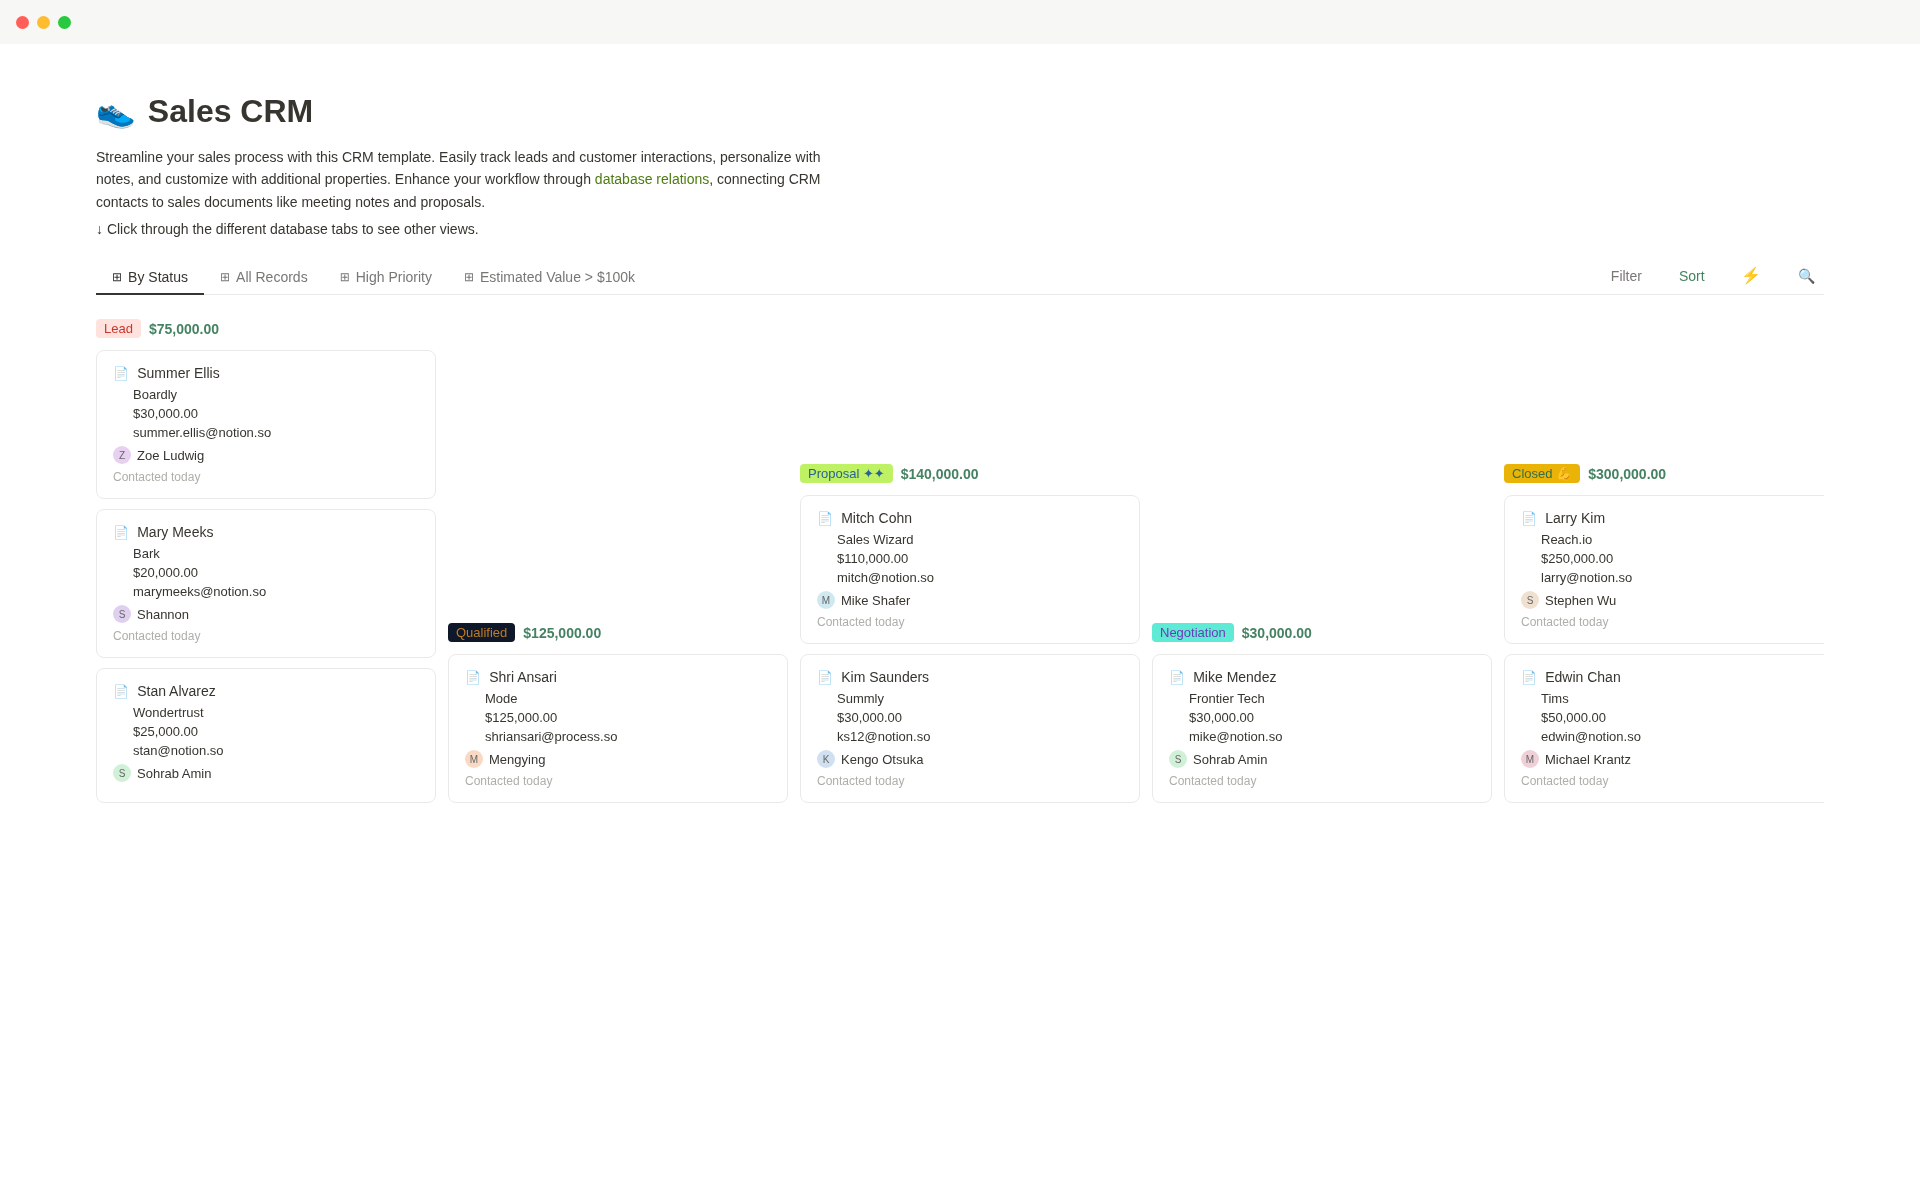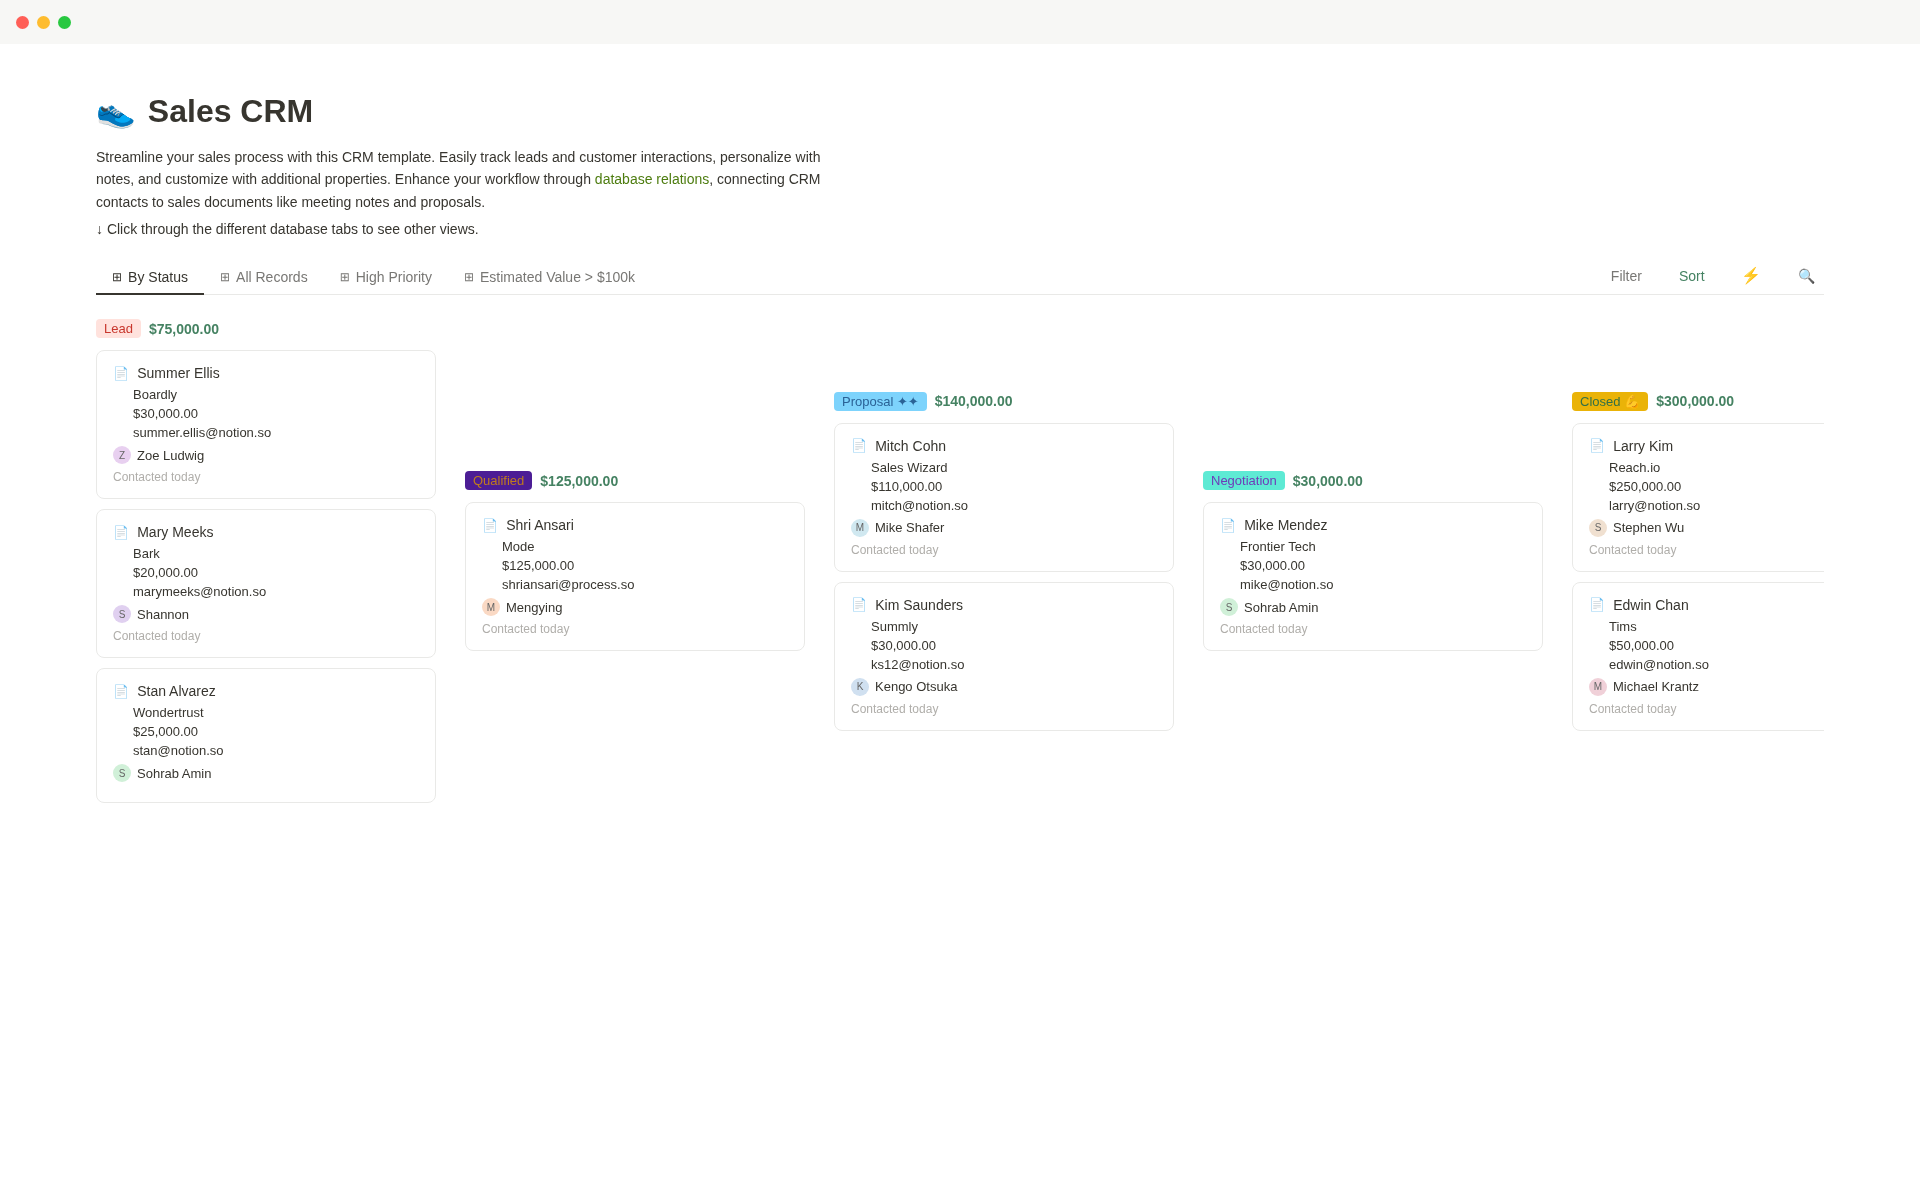--- a/index.html
+++ b/index.html
@@ -109,45 +109,45 @@
       color: #458262;
       font-weight: 500;
     }
     .tabs-right .lightning-btn {
       font-size: 16px;
     }
 
     
     .board {
       display: flex;
-      gap: 29px;
+      gap: 12px;
       overflow-x: auto;
       padding-bottom: 16px;
-      align-items: center;
+      align-items: flex-end;
     }
     .column {
       min-width: 340px;
       width: 340px;
       flex-shrink: 0;
     }
     .column-header {
       display: flex;
       align-items: center;
       gap: 8px;
       margin-bottom: 12px;
     }
     .status-badge {
       padding: 2px 8px;
       border-radius: 4px;
       font-size: 13px;
       font-weight: 500;
     }
     .status-lead { background: #ffe2dd; color: #c8372d; }
-    .status-qualified { background: #4c1d95; color: #c07c1c; }
-    .status-proposal { background: #7dd3fc; color: #2a6296; }
+    .status-qualified { background: #0f172a; color: #c07c1c; }
+    .status-proposal { background: #bef264; color: #2a6296; }
     .status-negotiation { background: #5eead4; color: #6e3bb8; }
     .status-closed { background: #eab308; color: #337046; }
 
     .column-value {
       font-size: 14px;
       font-weight: 600;
       color: #458262;
     }
 
     

